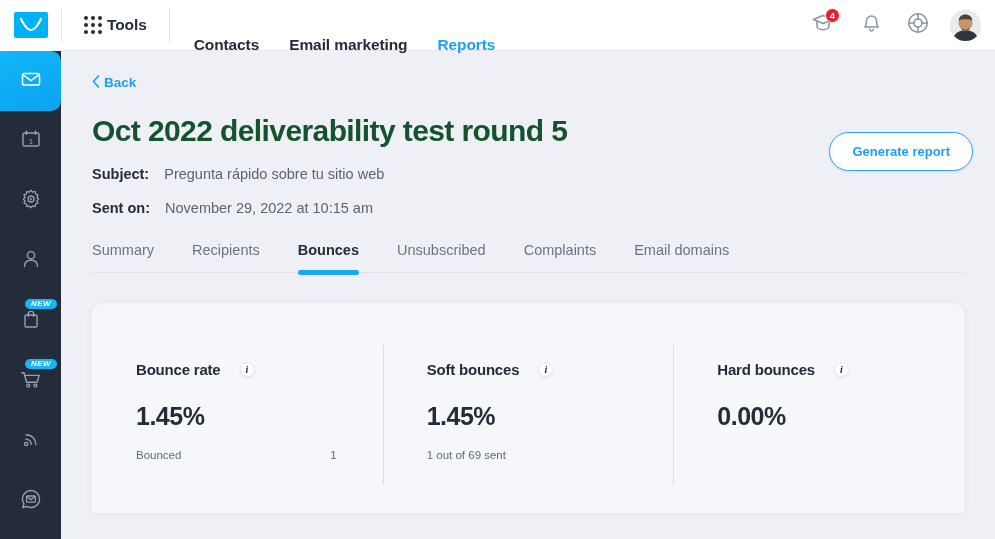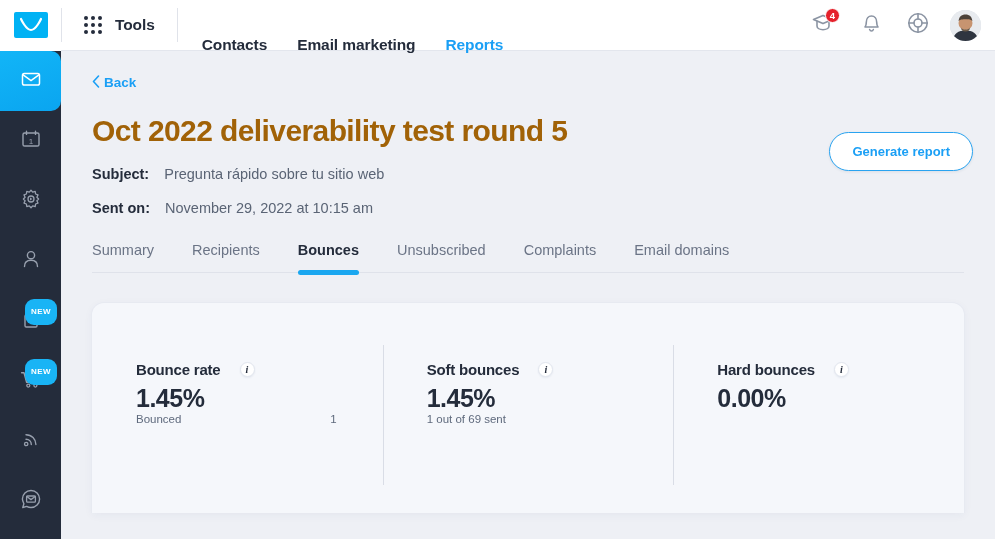--- a/index.html
+++ b/index.html
@@ -25,21 +25,21 @@
     display: flex; align-items: center; justify-content: center;
   }
   .logo-mark {
     width: 34px; height: 26px; background: #00b2f4;
     display: flex; align-items: center; justify-content: center;
     border-radius: 2px;
   }
   .logo-mark svg { display:block; }
   .vsep { width: 1px; height: 34px; background: #e0e3ea; }
   .tools-btn {
-    display: flex; align-items: center; gap: 13px;
+    display: flex; align-items: center; gap: 5px;
     padding: 0 22px; height: 51px; cursor: pointer;
   }
   .dotgrid { display: grid; grid-template-columns: repeat(3, 4px); gap: 3px; }
   .dotgrid i { width: 4px; height: 4px; background: #242c3b; border-radius: 50%; display:block; }
   .tools-label { font-size: 15.5px; font-weight: bold; color: #242c3b; letter-spacing: -0.1px; }
   .navlinks { display: flex; align-items: center; gap: 30px; padding-left: 24px; margin-top: 40px; }
   .navlink {
     font-size: 15.5px; font-weight: bold; color: #242c3b;
     cursor: pointer; letter-spacing: -0.1px; white-space: nowrap;
   }
@@ -74,21 +74,21 @@
     cursor: pointer;
   }
   .sb-item.active {
     background: linear-gradient(160deg,#12b5f7 0%, #0aa5f0 100%);
     border-top-right-radius: 10px; border-bottom-right-radius: 10px;
   }
   .sb-new {
     position: absolute; top: 8px; left: 25px;
     background: #19b4f5; color: #ffffff;
     font-size: 8px; font-weight: bold; letter-spacing: 0.4px;
-    padding: 9px 6px; border-radius: 9px; line-height: 1;
+    padding: 1px 6px; border-radius: 9px; line-height: 1; font-style: italic;
   }
 
   
   .main {
     position: absolute; top: 51px; left: 61px;
     width: 934px; height: 488px;
     background: #eef0f5;
     overflow: hidden;
   }
   .content { padding: 24px 31px 0 31px; }
@@ -101,21 +101,21 @@
     position: absolute; top: 81px; right: 22px;
     border: 1.5px solid #29a3f0; background: #ffffff;
     color: #1a9ff5; font-size: 13px; font-weight: bold;
     padding: 11px 22px; border-radius: 23px; cursor: pointer;
     font-family: "Liberation Sans", sans-serif;
     box-shadow: 0 1px 3px rgba(30,50,90,0.09);
   }
 
   .page-title {
     margin-top: 24px;
-    font-size: 30px; font-weight: bold; color: #a16207;
+    font-size: 30px; font-weight: bold; color: #14532d;
     letter-spacing: -0.6px;
   }
   .meta-row { margin-top: 18px; font-size: 14.5px; }
   .meta-row:first-of-type { margin-top: 20px; }
   .meta-label { font-weight: bold; color: #242c3b; }
   .meta-value { color: #5a6475; margin-left: 11px; }
 
   
   .tabs {
     margin-top: 26px; display: flex; align-items: flex-end; gap: 0;
@@ -153,25 +153,25 @@
   .stat-title { font-size: 15px; font-weight: bold; color: #242c3b; letter-spacing: -0.2px; }
   .info-i {
     width: 15px; height: 15px; border-radius: 50%;
     background: #ffffff; border: 1px solid #e2e6ee;
     display: flex; align-items: center; justify-content: center;
     font-family: "Liberation Serif", serif;
     font-style: italic; font-weight: bold; font-size: 10px; color: #242c3b;
     cursor: pointer; box-shadow: 0 1px 2px rgba(40,60,110,0.08);
   }
   .stat-value {
-    margin-top: 6px; font-size: 25px; font-weight: bold;
+    margin-top: 24px; font-size: 25px; font-weight: bold;
     color: #242c3b; letter-spacing: -0.5px;
   }
   .stat-foot {
-    margin-top: 0; font-size: 11.5px; color: #5f6a7d;
+    margin-top: 18px; font-size: 11.5px; color: #5f6a7d;
     display: flex; align-items: flex-start;
   }
   .stat-foot .fval { margin-left: auto; padding-right: 46px; }
   .stat-foot.plain { display: block; }
 </style>
 </head>
 <body>
 
 <div class="app">
 

